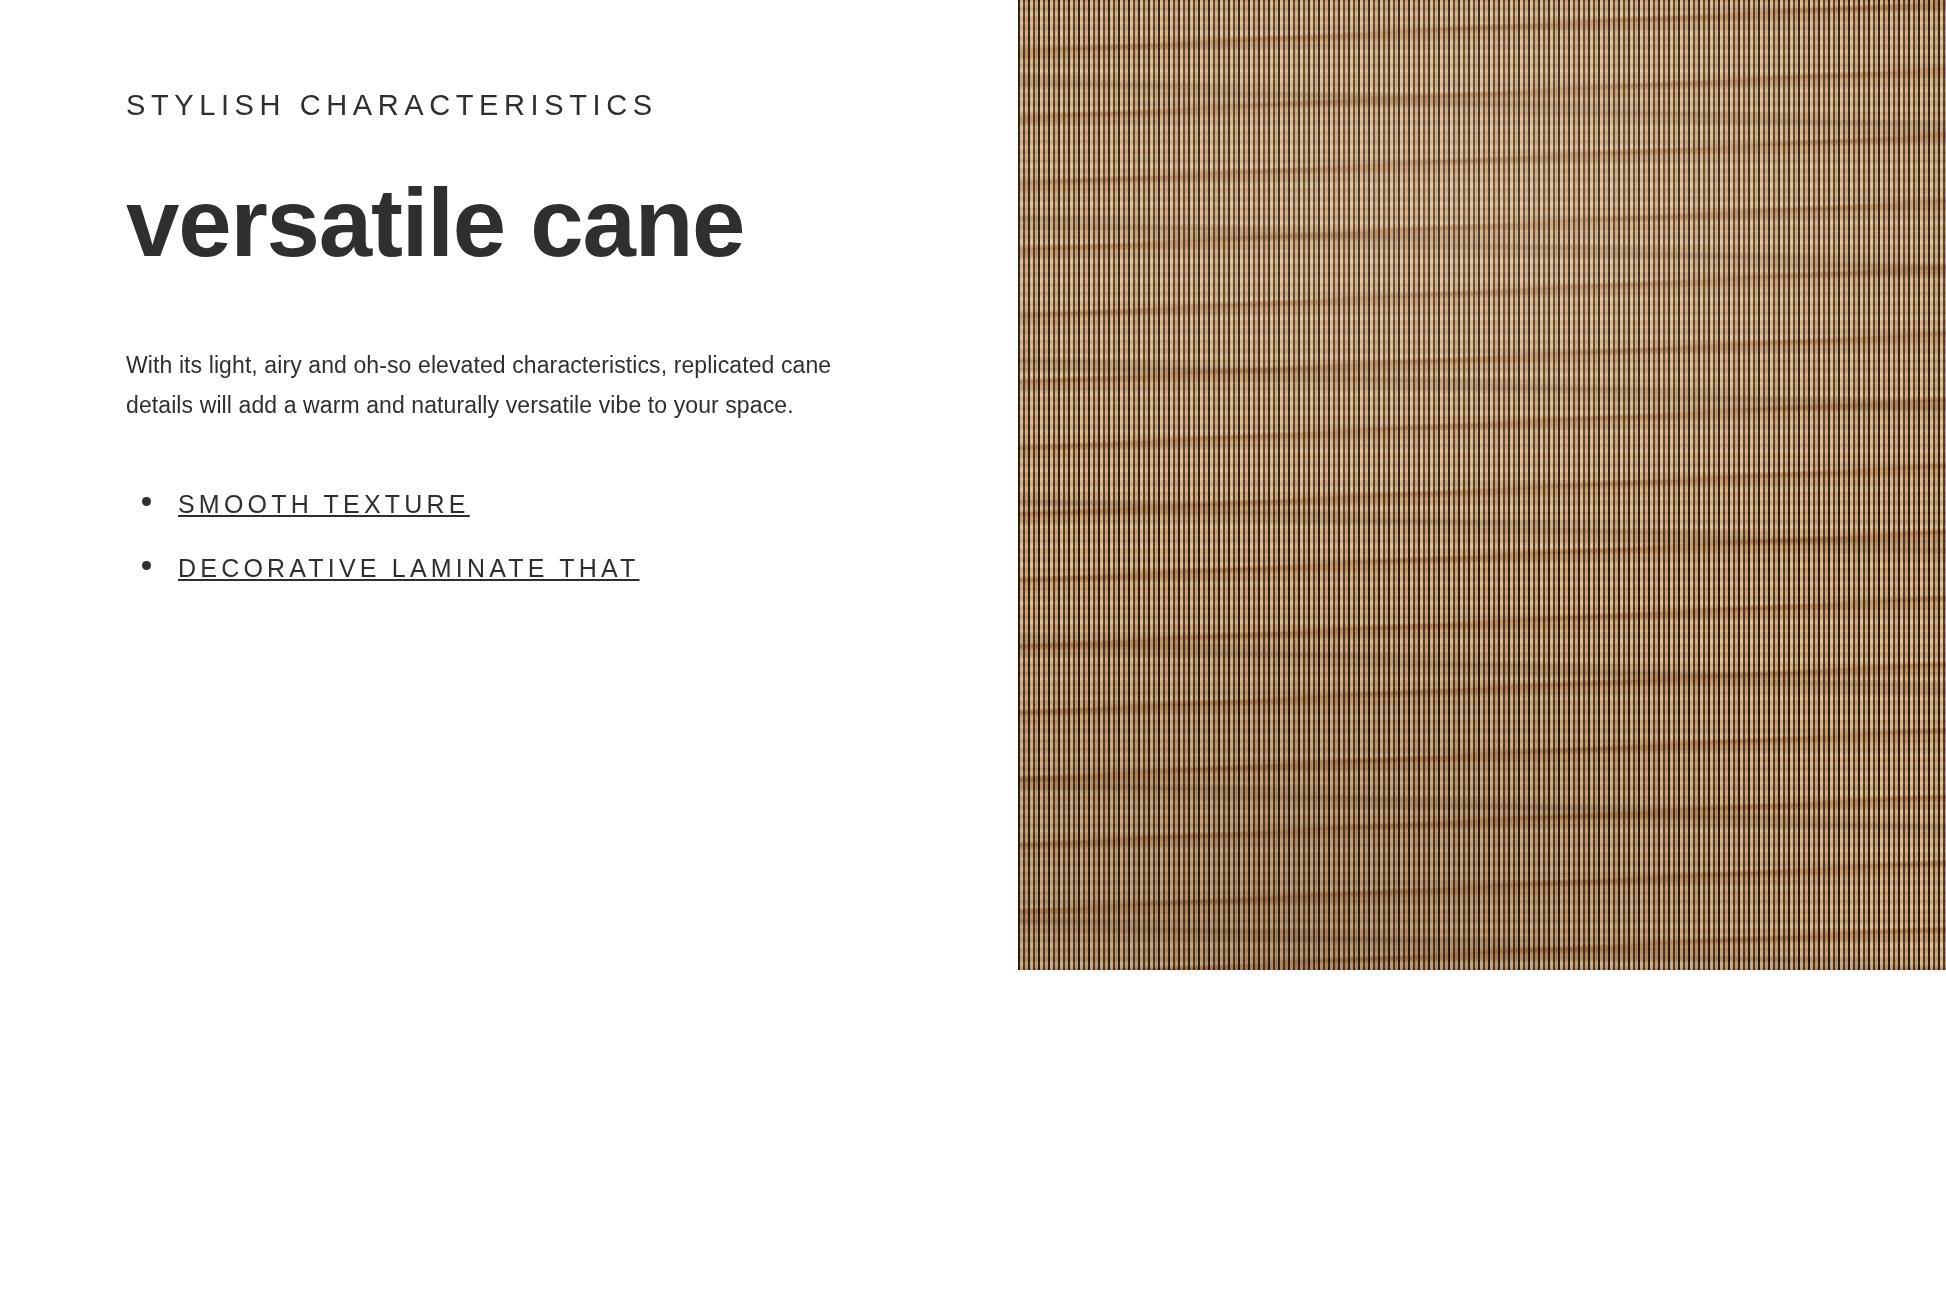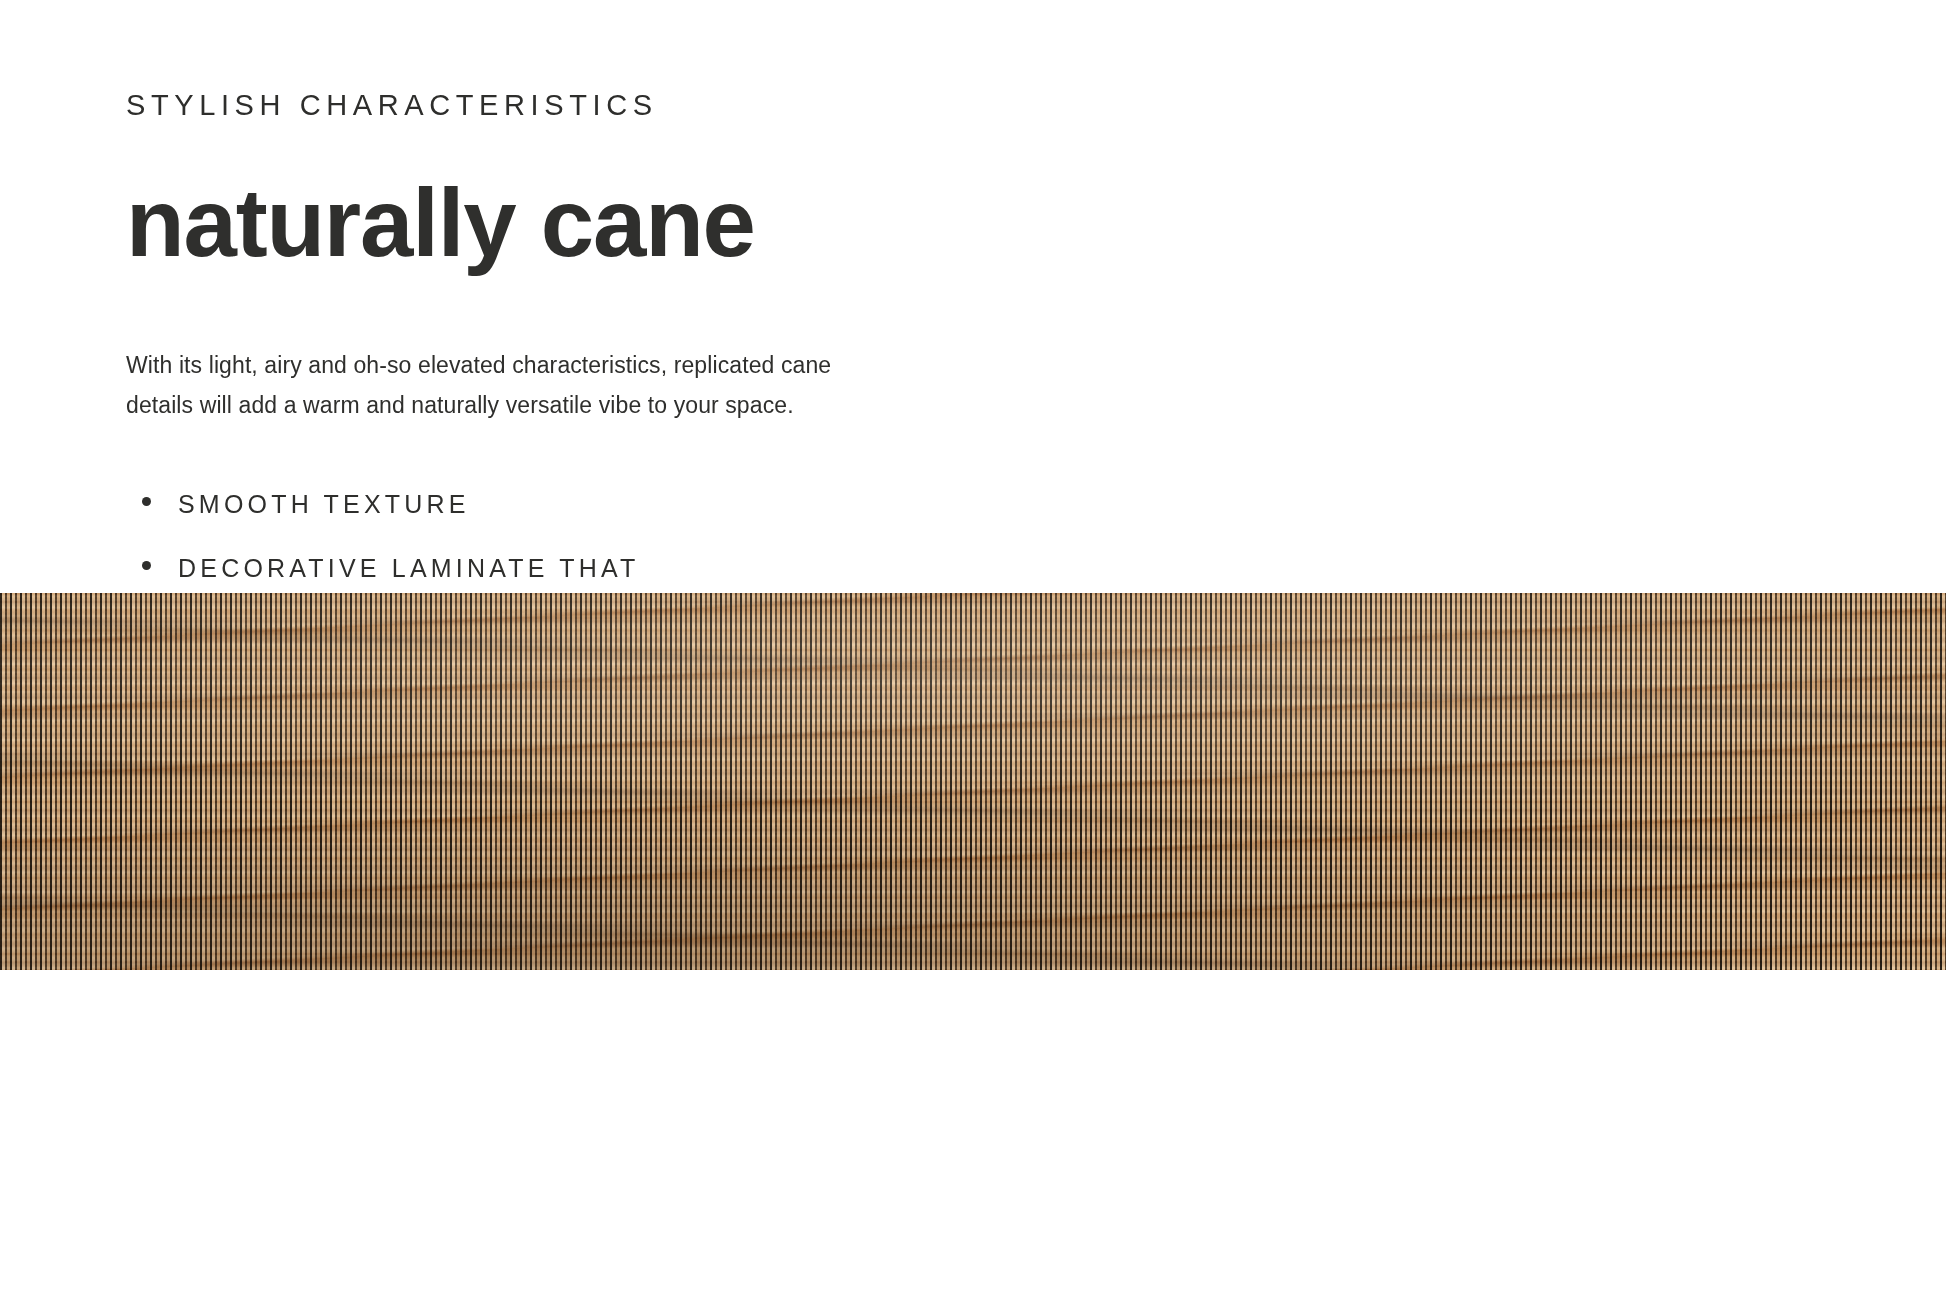--- a/index.html
+++ b/index.html
@@ -13,21 +13,20 @@
     overflow: hidden;
     font-family: "Liberation Sans", sans-serif;
     -webkit-font-smoothing: antialiased;
   }
   .page {
     position: relative;
     width: 1946px;
     height: 970px;
     display: flex;
     background: #ffffff;
-    flex-direction: column;
   }
 
   
   .text-panel {
     position: relative;
     width: 1018px;
     height: 100%;
     background: #ffffff;
     box-sizing: border-box;
     padding: 88px 0 0 126px;
@@ -87,21 +86,21 @@
     position: absolute;
     left: 16px;
     top: 9px;
     width: 9px;
     height: 9px;
     border-radius: 50%;
     background: #2e2e2c;
     display: block;
   }
   .feature-item .lines { display: block; }
-  .feature-item .lines span { display: block; }
+  .feature-item .lines span { display: block; text-decoration: underline; }
 
   
   .image-panel {
     position: relative;
     flex: 1 1 auto;
     height: 100%;
     overflow: hidden;
     background: #9a7b52;
   }
 
@@ -182,21 +181,21 @@
 </style>
 </head>
 <body>
 
 <div class="page">
 
   <section class="text-panel">
 
     <div class="eyebrow">STYLISH CHARACTERISTICS</div>
 
-    <h1 class="headline">naturally cane</h1>
+    <h1 class="headline">versatile cane</h1>
 
     <p class="body-copy">With its light, airy and oh-so elevated characteristics, replicated cane details will add a warm and naturally versatile vibe to your space.</p>
 
     <ul class="feature-list">
 
       <li class="feature-item">
         <span class="bullet"></span>
         <span class="lines">
           <span>SMOOTH TEXTURE</span>
         </span>

